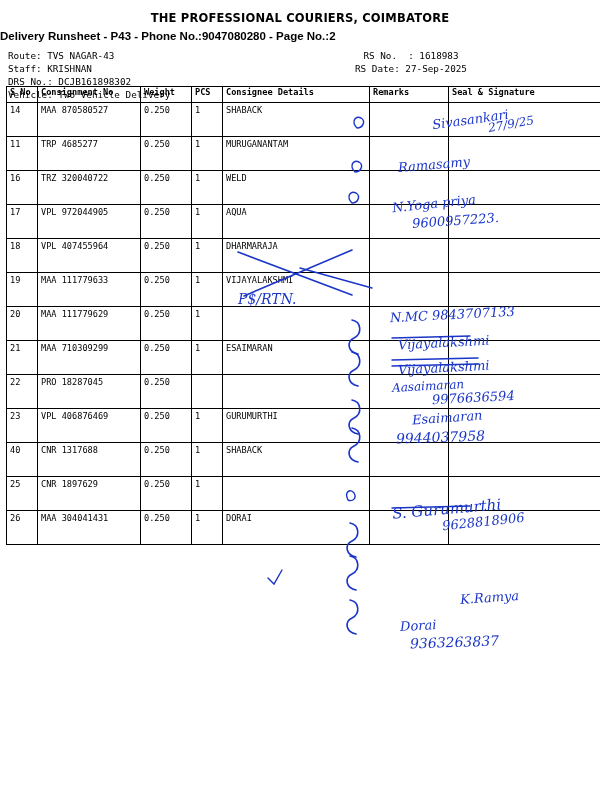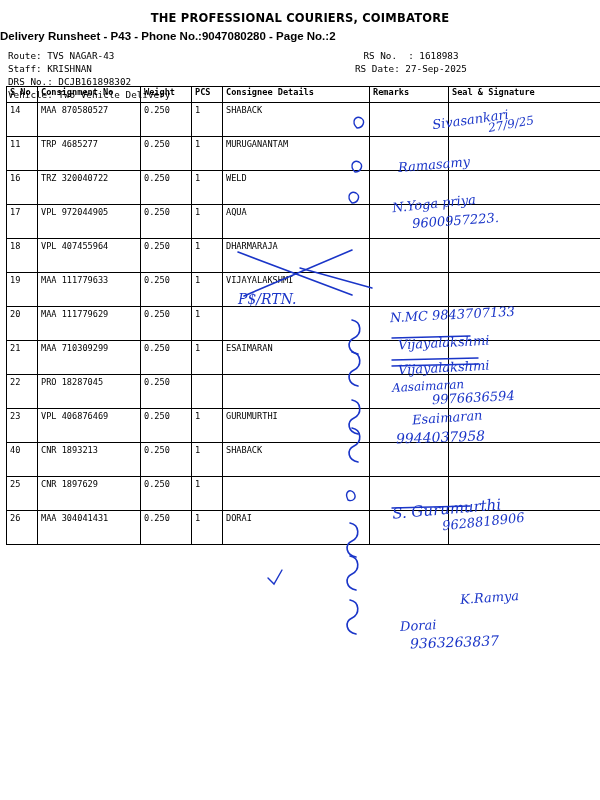--- a/index.html
+++ b/index.html
@@ -225,21 +225,21 @@
           <td class="c-sno">23</td>
           <td class="c-cn">VPL 406876469</td>
           <td class="c-wt">0.250</td>
           <td class="c-pcs">1</td>
           <td class="c-cons">GURUMURTHI</td>
           <td class="c-rem"></td>
           <td class="c-seal"></td>
         </tr>
         <tr>
           <td class="c-sno">40</td>
-          <td class="c-cn">CNR 1893213</td>
+          <td class="c-cn">CNR 1317688</td>
           <td class="c-wt">0.250</td>
           <td class="c-pcs">1</td>
           <td class="c-cons">SHABACK</td>
           <td class="c-rem"></td>
           <td class="c-seal"></td>
         </tr>
         <tr>
           <td class="c-sno">25</td>
           <td class="c-cn">CNR 1897629</td>
           <td class="c-wt">0.250</td>

